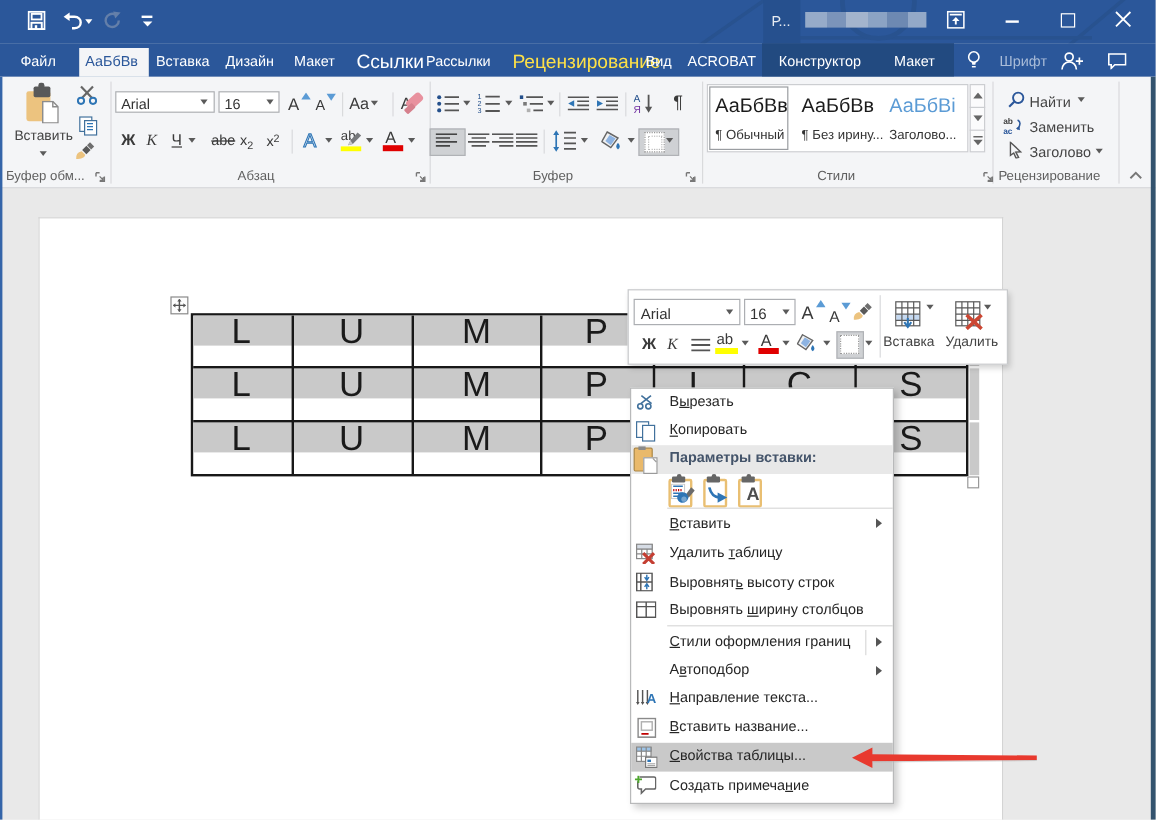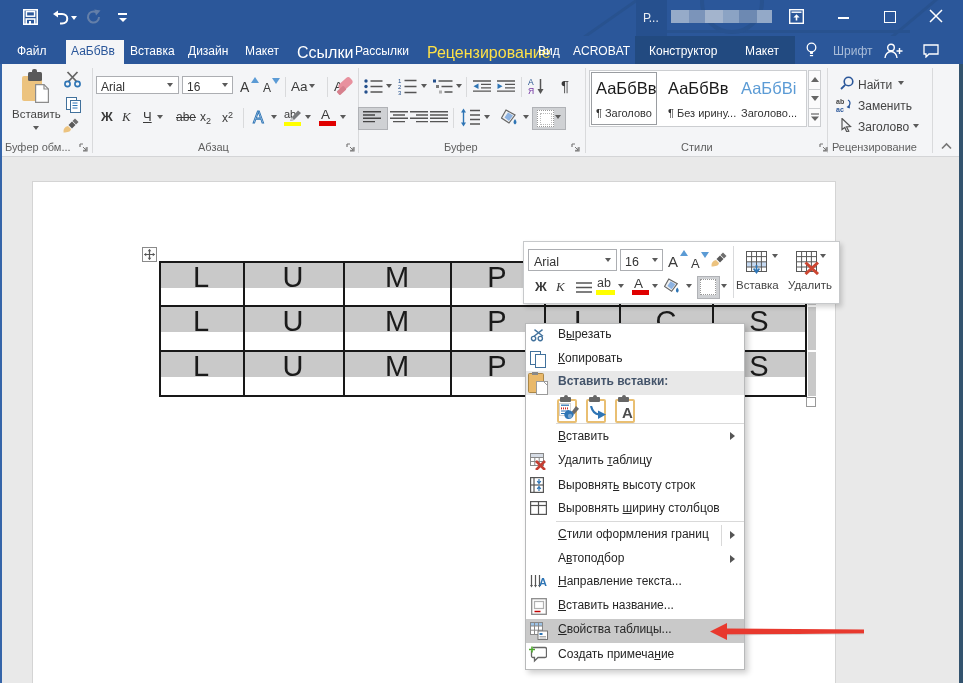--- a/index.html
+++ b/index.html
@@ -249,21 +249,21 @@
  <div class="dd" style="left:555px;top:51px;border-left-width:3px;border-right-width:3px"></div>
  <div class="t" style="left:444px;top:78px;color:#5f5f5f;font-size:11px">Буфер</div>
  <svg style="left:571px;top:79px" width="9" height="9" viewBox="0 0 9 9">
   <path d="M1,1 h3 M1,1 v3 M8,4 v4 h-4" stroke="#777" stroke-width="1.2" fill="none"></path>
       <path d="M4,4 l3,3 M7,4.5 v2.8 h-2.8" stroke="#777" stroke-width="1" fill="none"></path>
  </svg>
 
  <div class="a" style="left:589px;top:6px;width:218px;height:57px;background:#fff;border:1px solid #ccced1;box-sizing:border-box"></div>
  <div class="a" style="left:591px;top:8px;width:66px;height:53px;border:1.5px solid #9a9da1;box-sizing:border-box;background:#fff"></div>
  <div class="t" style="left:596px;top:16px;font-size:16.5px;color:#1a1a1a">АаБбВв</div>
- <div class="t" style="left:596px;top:44px;font-size:11px;color:#333">¶ Заголово</div>
+ <div class="t" style="left:596px;top:44px;font-size:11px;color:#333">¶ Обычный</div>
  <div class="t" style="left:668px;top:16px;font-size:16.5px;color:#1a1a1a">АаБбВв</div>
  <div class="t" style="left:668px;top:44px;font-size:11px;color:#333">¶ Без ирину...</div>
  <div class="t" style="left:741px;top:16px;font-size:16.5px;color:#5b9bd5">АаБбВі</div>
  <div class="t" style="left:741px;top:44px;font-size:11px;color:#333">Заголово...</div>
  <div class="a" style="left:808px;top:6px;width:13px;height:57px;background:#fbfbfc;border:1px solid #ccced1;box-sizing:border-box"></div>
  <div class="a" style="left:808px;top:25px;width:13px;height:1px;background:#ccced1"></div>
  <div class="a" style="left:808px;top:44px;width:13px;height:1px;background:#ccced1"></div>
  <svg style="left:811px;top:13px" width="8" height="6" viewBox="0 0 8 6">
       <path d="M4,0 L8,5 L0,5 Z" fill="#666"></path>
     </svg>
@@ -425,21 +425,21 @@
 <div class="mi" style="top:328px">В<span class="mu">ы</span>резать</div>
 <div class="a" style="left:530px;top:351px;width:9px;height:12px;background:#fff;border:1.2px solid #41719c"></div>
 <div class="a" style="left:535px;top:354px;width:9px;height:12px;background:#fff;border:1.2px solid #41719c"></div>
 <div class="mi" style="top:352px"><span class="mu">К</span>опировать</div>
 <div class="a" style="left:528px;top:373px;width:14px;height:18px;background:#e9b96b;border:1px solid #ab8747;border-radius:1.5px"></div>
 <div class="a" style="left:532px;top:371.5px;width:6px;height:3px;background:#8a8a8a"></div>
 <div class="a" style="left:536px;top:381px;width:10px;height:12px;background:#fff;border:1px solid #9b9b9b"></div>
 <svg style="left:536px;top:381px" width="12" height="14" viewBox="0 0 12 14">
     <path d="M8,1 L11,4" stroke="#9b9b9b" stroke-width="1"></path>
   </svg>
-<div class="mi" style="top:375px;font-weight:bold;color:#44546a">Вставить вставки:</div>
+<div class="mi" style="top:375px;font-weight:bold;color:#44546a">Параметры вставки:</div>
 
 <div class="a" style="left:557px;top:399px;width:16px;height:20px;border:2px solid #e9bf72;border-radius:2px;background:#fff"></div>
 <div class="a" style="left:560px;top:397px;width:11px;height:5px;background:#666;border-radius:1px"></div>
 <div class="a" style="left:564px;top:395px;width:4px;height:3px;background:#666;border-radius:2px 2px 0 0"></div>
 <svg style="left:559px;top:403px" width="13" height="13" viewBox="0 0 13 13">
  <rect x="0.5" y="0.5" width="11" height="12" fill="#fff" stroke="#c9c9c9" stroke-width="0.8"></rect>
  <path d="M2,2.2 h8" stroke="#2e75b5" stroke-width="1.3"></path>
  <path d="M2,5 h8 M2,5.8 h8" stroke="#c00000" stroke-width="1" stroke-dasharray="1,1"></path>
  <path d="M2,8 h8 M2,10.5 h5" stroke="#2e75b5" stroke-width="1.2"></path>
 </svg>

